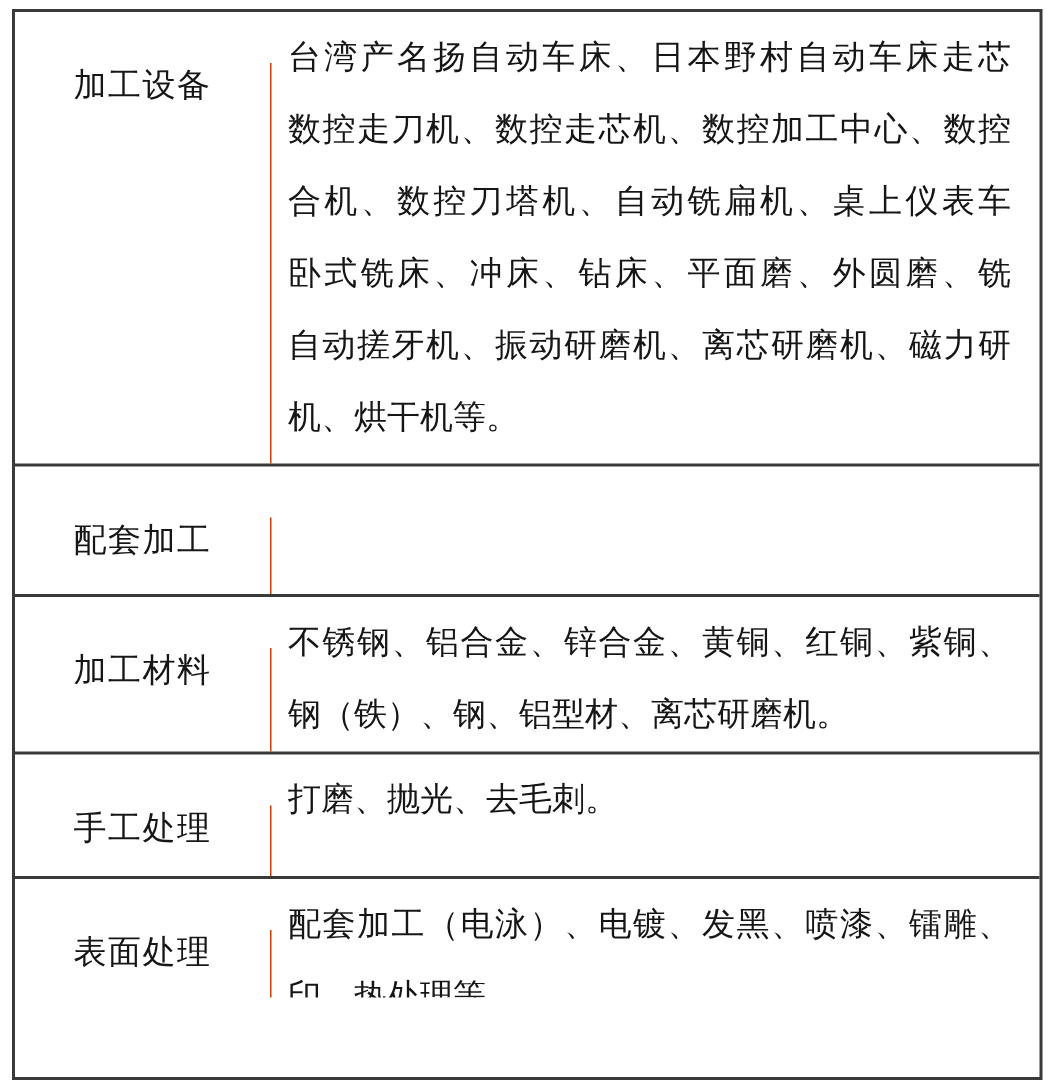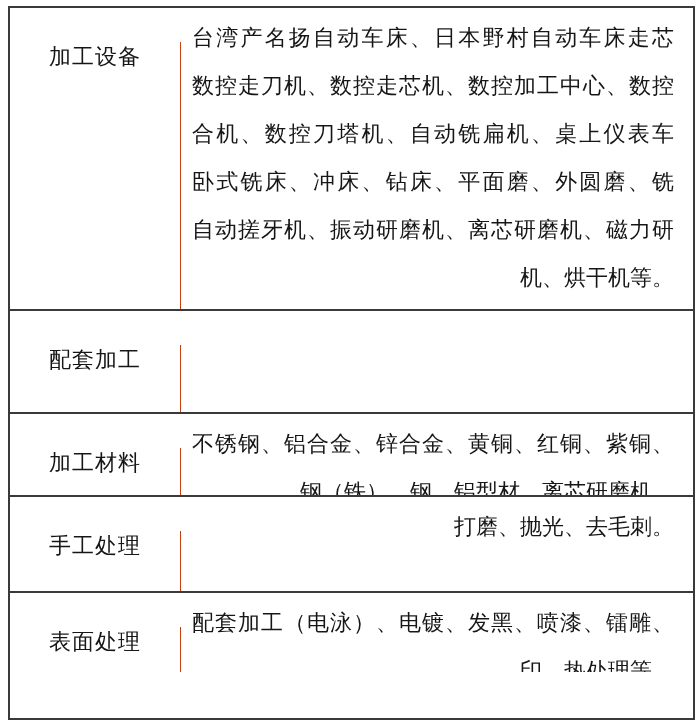--- a/index.html
+++ b/index.html
@@ -24,44 +24,44 @@
     font-size: 22px;
   }
   .t-row {
     box-sizing: border-box;
     display: grid;
     grid-template-columns: 171px 1fr;
     border-bottom: 2px solid #3a3a3a;
   }
   .t-row:last-child { border-bottom: none; }
   .r1 { height: 303px; }
-  .r2 { height: 103px; }
-  .r3 { height: 83px; }
-  .r4 { height: 96px; gap: 44px; }
+  .r2 { height: 87px; }
+  .r3 { height: 105px; }
+  .r4 { height: 83px; }
   .r5 { height: 79px; }
   .label-cell {
     box-sizing: border-box;
     border-right: 1px solid #c2410c;
     display: flex;
     align-items: flex-start;
     justify-content: center;
     letter-spacing: 1px;
     margin-top: 34px;
   }
   .content-cell {
     box-sizing: border-box;
     padding: 6px 19px 0 11px;
     overflow: hidden;
   }
   .line {
     height: 48px;
     line-height: 48px;
     white-space: nowrap;
     overflow: hidden;
-    text-align: right;
+    text-align: left;
   }
   .line.just {
     white-space: normal;
     text-align: justify;
     text-align-last: justify;
     text-justify: inter-character;
   }
   .u { text-decoration: underline; }
 </style>
 </head>

